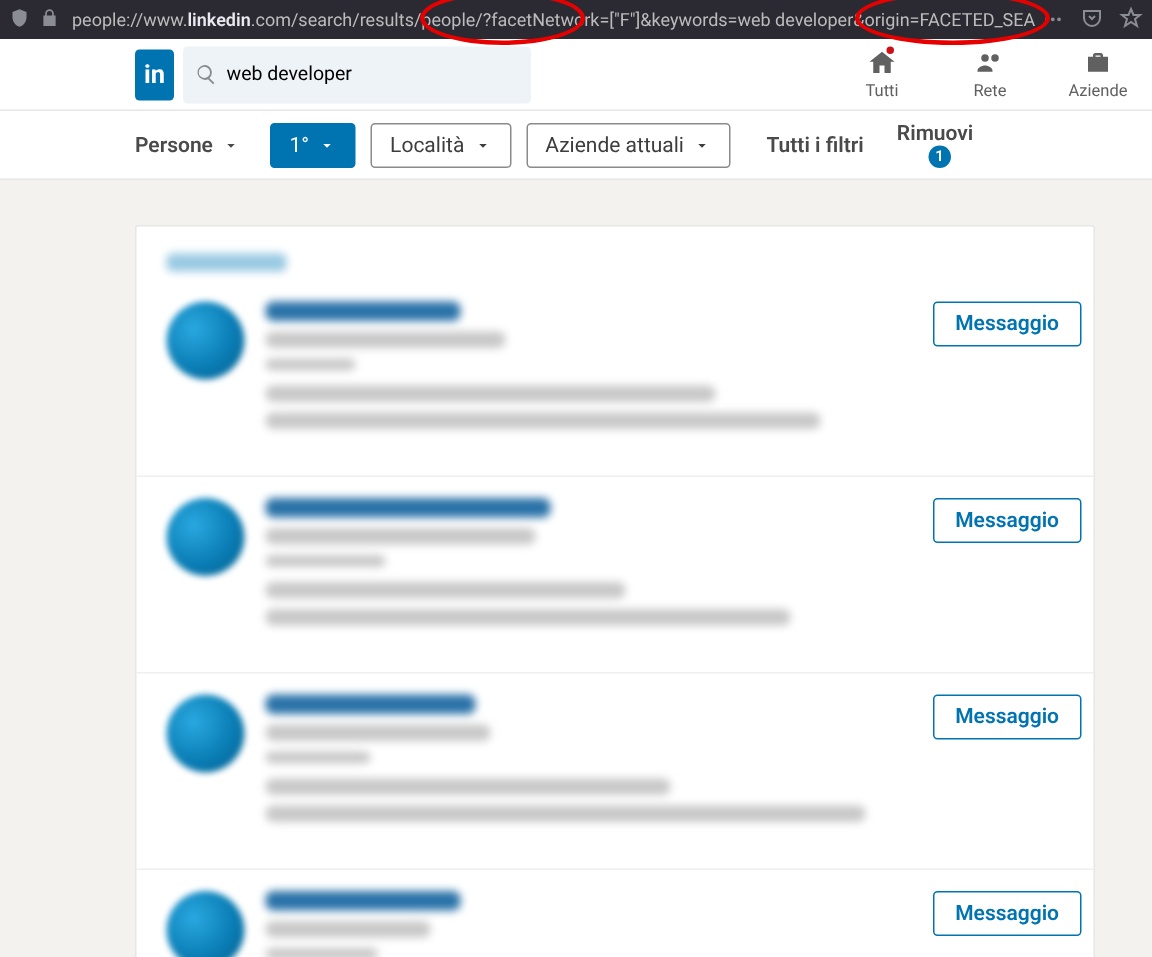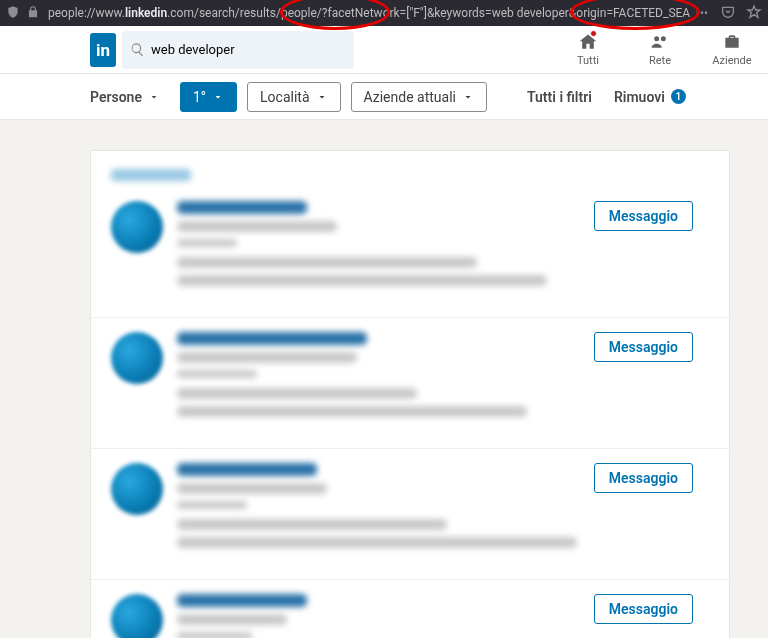--- a/index.html
+++ b/index.html
@@ -24,32 +24,32 @@
   .nav-icons{margin-left:auto;display:flex;}
   .nav-item{width:72px;text-align:center;color:#606060;font-size:11px;position:relative;}
   .nav-item svg{display:block;margin:0 auto 2px;width:20px;height:20px;}
   .badge{position:absolute;top:-2px;left:38px;width:7px;height:7px;border-radius:50%;background:#cc1016;border:1.5px solid #fff;}
 
   .filter-bar{background:#fff;height:46px;display:flex;align-items:center;padding:0 4px 0 90px;border-bottom:1px solid #e6e6e6;font-size:14px;color:#4a4a4a;}
   .filter-bar .persone{font-weight:600;margin-right:20px;display:flex;align-items:center;}
   .chev{margin-left:6px;}
   .pill{height:30px;border:1px solid #8a8a8a;border-radius:3px;display:flex;align-items:center;padding:0 12px;margin-right:10px;font-size:14px;color:#3d3d3d;background:#fff;cursor:pointer;}
   .pill.active{background:#0073b1;border-color:#0073b1;color:#fff;}
-  .tutti{margin-left:30px;font-weight:600;}
-  .rimuovi{margin-left:22px;font-weight:600;display:flex;align-items:center;}
+  .tutti{margin-left:14px;font-weight:600;}
+  .rimuovi{margin-left:22px;font-weight:600;display:flex;align-items:center;flex-direction:column;}
   .count-badge{margin-left:6px;width:15px;height:15px;border-radius:50%;background:#0073b1;color:#fff;font-size:10px;display:flex;align-items:center;justify-content:center;}
 
   .page{padding:30px 0 0 90px;}
   .card{background:#fff;width:640px;border:1px solid #e6e6e6;border-radius:2px;padding:18px 0 0 0;}
   .result{display:flex;padding:14px 20px 24px 20px;border-bottom:1px solid #efefef;position:relative;}
   .avatar{width:52px;height:52px;border-radius:50%;background:radial-gradient(circle at 35% 35%, #2aa9e0 0%, #0a7db5 55%, #035d8a 100%);flex-shrink:0;margin-right:14px;filter:blur(2px);}
   .blur-line{height:11px;background:#c8c8c8;border-radius:5px;margin-bottom:7px;filter:blur(3px);}
   .blur-line.name{background:#2a72a8;height:13px;}
   .content{flex:1;}
-  .msg-btn{position:absolute;right:36px;top:14px;border:1px solid #0073b1;color:#0073b1;font-size:14px;font-weight:600;background:#fff;height:30px;padding:0 14px;border-radius:3px;cursor:pointer;}
+  .msg-btn{position:absolute;right:8px;top:14px;border:1px solid #0073b1;color:#0073b1;font-size:14px;font-weight:600;background:#fff;height:30px;padding:0 14px;border-radius:3px;cursor:pointer;}
   .topstrip{height:12px;width:80px;background:#99c9e3;border-radius:4px;margin:0 0 6px 20px;filter:blur(3px);}
 </style>
 </head>
 <body>
 
 <div style="position:relative;">
   <div class="browser-bar">
     <span class="shield">
       <svg viewBox="0 0 24 24" fill="currentColor">
           <path d="M12 2L4 5v6c0 5 3.4 9.7 8 11 4.6-1.3 8-6 8-11V5l-8-3z"></path>

